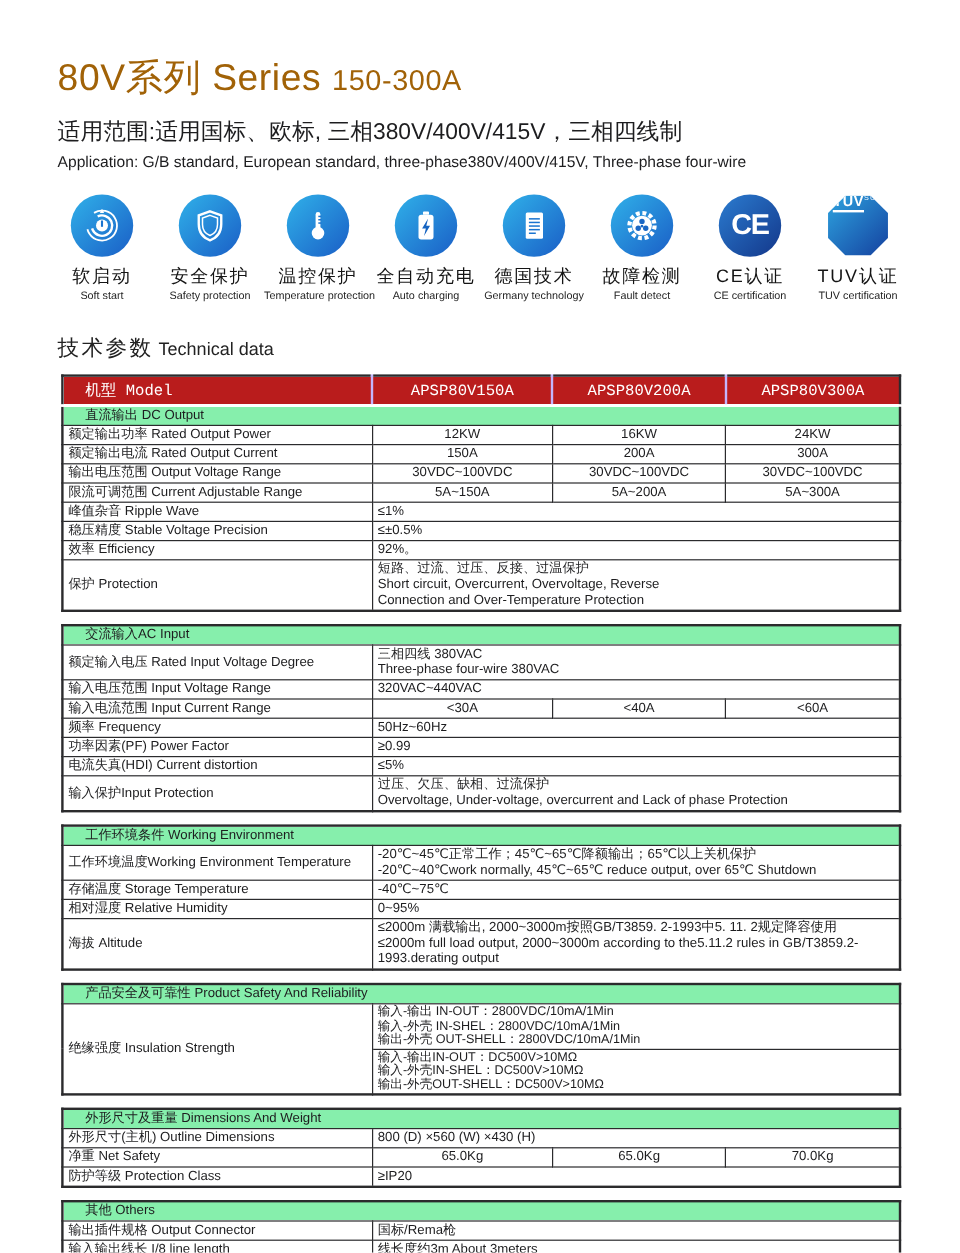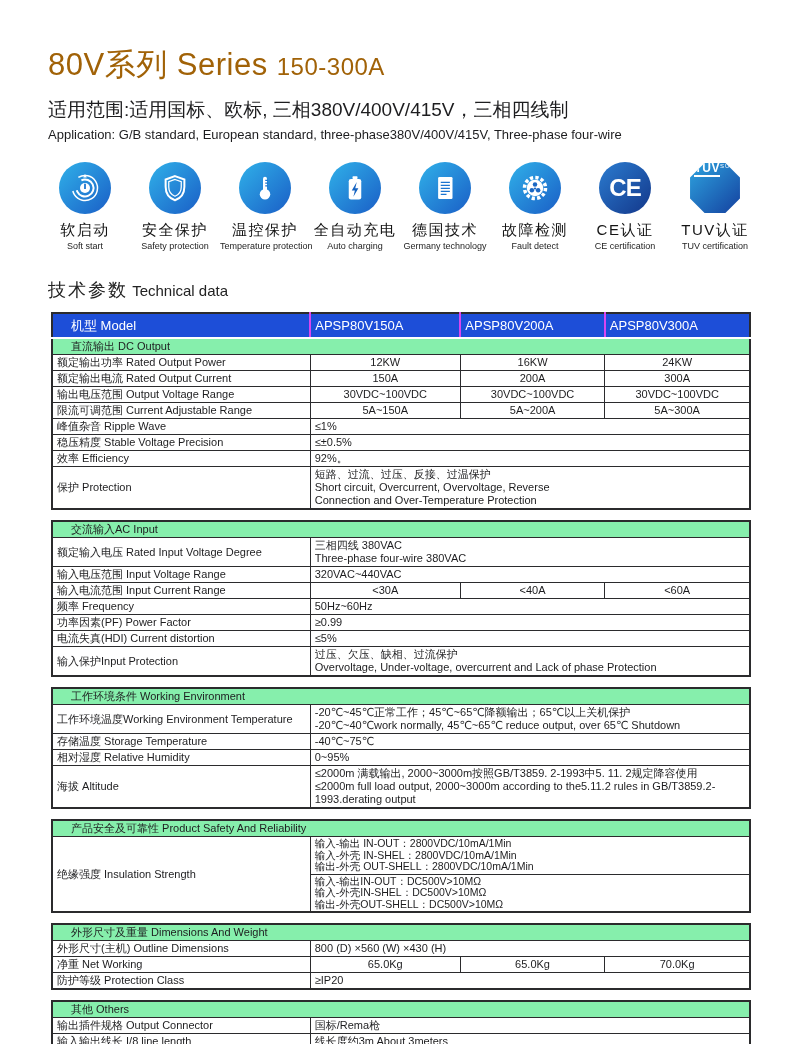--- a/index.html
+++ b/index.html
@@ -31,23 +31,23 @@
 
   
   .tech-heading { margin:27px 0 10px 48px; color:#222; }
   .tech-heading .cn { font-size:18px; letter-spacing:2px; }
   .tech-heading .en { font-size:15px; }
 
   
   .tables { margin-left:51px; width:700px; }
   table.spec-table { width:700px; border-collapse:collapse; margin-bottom:10px; border:2px solid #2b2b2d; table-layout:fixed; }
   table.spec-table td { border:1px solid #2b2b2d; font-size:11px; line-height:13px; padding:1px 4px; color:#1d1d1f; overflow:hidden; }
-  tr.hdr td { background:#1d4ed8; color:#ffffff; font-size:13px; height:25px; border-color:#58595b; border-bottom:2px solid #fff; }
+  tr.hdr td { background:#b91c1c; color:#ffffff; font-size:13px; height:25px; border-color:#58595b; border-bottom:2px solid #fff;font-family:Liberation Mono, monospace; }
   tr.hdr td.hdr-label { padding-left:18px; }
-  tr.hdr td.hdr-model { border-left:2px solid #d946ef; }
+  tr.hdr td.hdr-model { text-align:center; border-left:2px solid #c4b5fd; }
   tr.sec td { background:#86efac; padding-left:18px; height:15px; }
   td.lbl { padding-left:18px; }
   td.val-c { text-align:center; }
   td.val-l { padding-left:30px; }
   td.small div { font-size:10.5px; line-height:11.5px; }
 </style>
 </head>
 <body>
 
 <div class="page">
@@ -366,21 +366,21 @@
           <tr class="sec">
             <td colspan="4">外形尺寸及重量 Dimensions And Weight</td>
           </tr>
           <tr>
             <td class="lbl">外形尺寸(主机) Outline Dimensions</td>
             <td class="val-l" colspan="3">
               <div>800 (D) ×560 (W) ×430 (H)</div>
             </td>
           </tr>
           <tr>
-            <td class="lbl">净重 Net Working</td>
+            <td class="lbl">净重 Net Safety</td>
             <td class="val-c">65.0Kg</td>
             <td class="val-c">65.0Kg</td>
             <td class="val-c">70.0Kg</td>
           </tr>
           <tr>
             <td class="lbl">防护等级 Protection Class</td>
             <td class="val-l" colspan="3">
               <div>≥IP20</div>
             </td>
           </tr>

